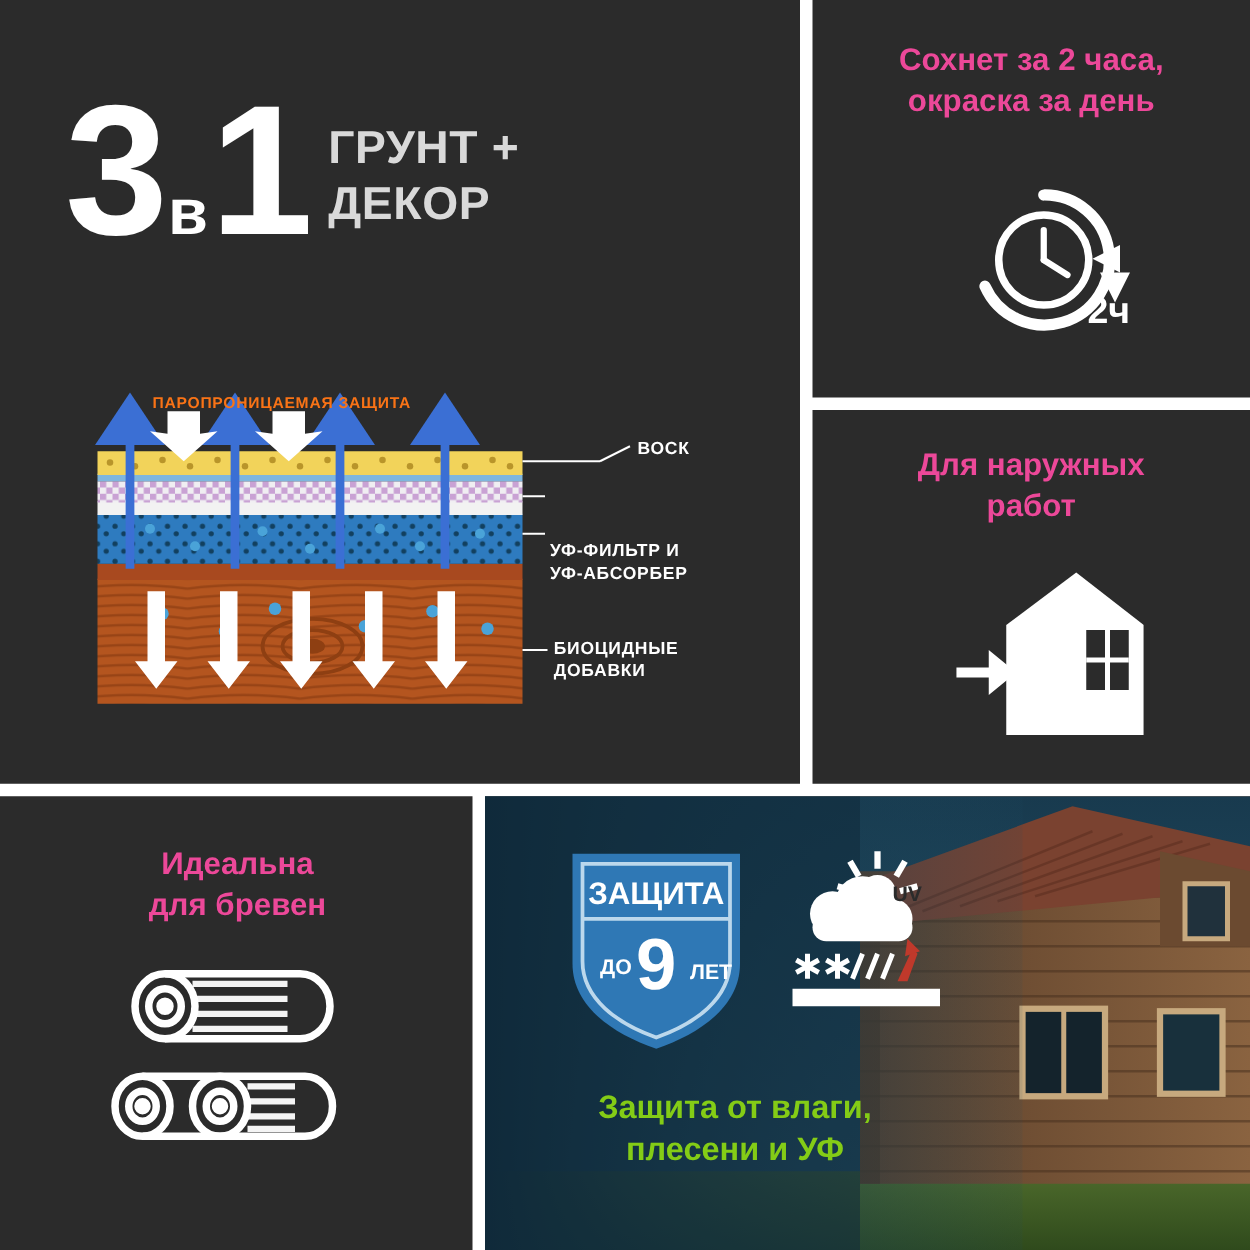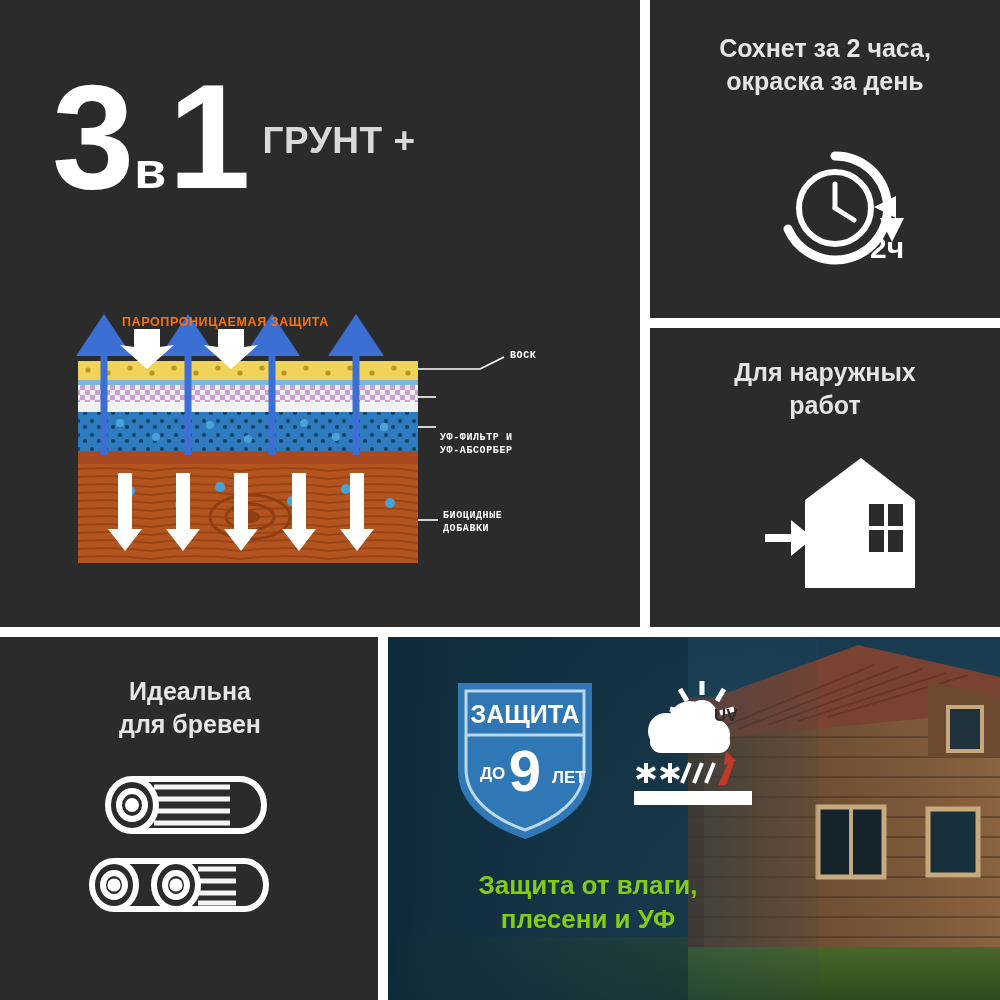--- a/index.html
+++ b/index.html
@@ -59,30 +59,30 @@
     position: absolute; left: 60px; top: 305px;
     width: 560px; height: 290px;
   }
   .vapor-title {
     position: absolute; left: 62px; top: 10px;
     font-size: 12.5px; font-weight: bold; color: #f97316;
     letter-spacing: 0.6px;
   }
   .lbl {
     position: absolute;
-    font-size: 10px; font-weight: bold; color: #fff;
-    letter-spacing: 0.6px; line-height: 1.25; font-family: Liberation Mono, monospace;
+    font-size: 14px; font-weight: bold; color: #fff;
+    letter-spacing: 0.6px; line-height: 1.25;
   }
   #lbl-wax    { left: 450px; top: 45px; }
   #lbl-uv     { left: 380px; top: 127px; }
   #lbl-bio    { left: 383px; top: 205px; }
 
   
   .cap {
-    position: absolute; color: #e5e5e5; font-weight: bold;
+    position: absolute; color: #ec4899; font-weight: bold;
     text-align: center; line-height: 1.3;
   }
   #dry-cap { left: 22px; top: 32px; width: 306px; font-size: 25px; }
   #outdoor-cap { left: 22px; top: 28px; width: 306px; font-size: 25px; }
   #logs-cap { left: 22px; top: 38px; width: 336px; font-size: 25px; }
 
   #clock { position: absolute; left: 110px; top: 140px; }
   #house { position: absolute; left: 115px; top: 110px; }
   #logsicon { position: absolute; left: 80px; top: 120px; }
 
@@ -104,20 +104,21 @@
   <div class="panel" id="panel-main">
 
     <div class="three-wrap">
       <span class="big3">3</span>
       <span class="v-b">
         <span class="vsmall">в</span>
       </span>
       <span class="big1">1</span>
       <div class="three-labels">
         <div>ГРУНТ +</div>
+        <div>ДЕКОР</div>
       </div>
     </div>
 
     <div id="layers">
       <div class="vapor-title">ПАРОПРОНИЦАЕМАЯ ЗАЩИТА</div>
 
       <svg width="560" height="290" viewBox="0 0 560 290">
         <defs>
           <pattern id="woodrings" width="90" height="40" patternUnits="userSpaceOnUse">
             <rect width="90" height="40" fill="#b4551f"></rect>

